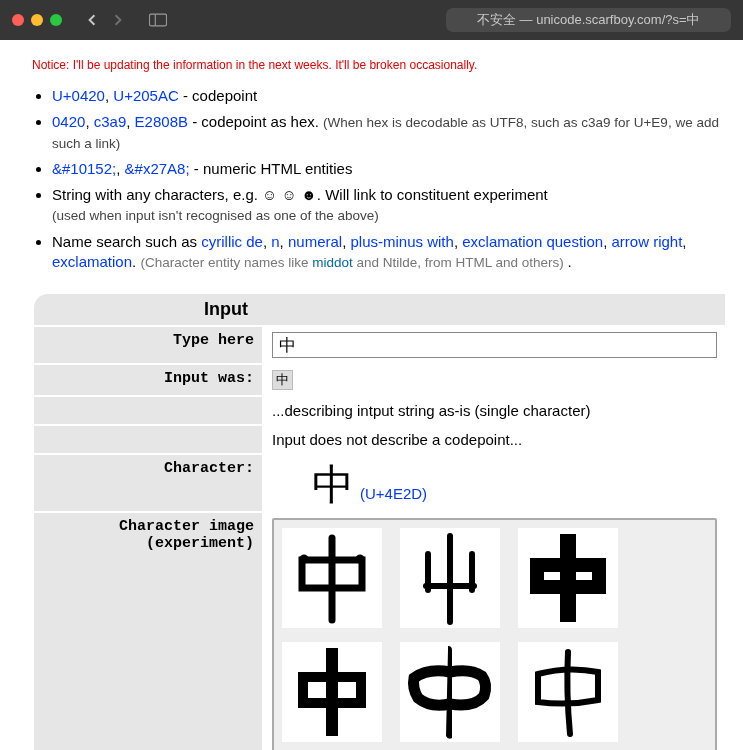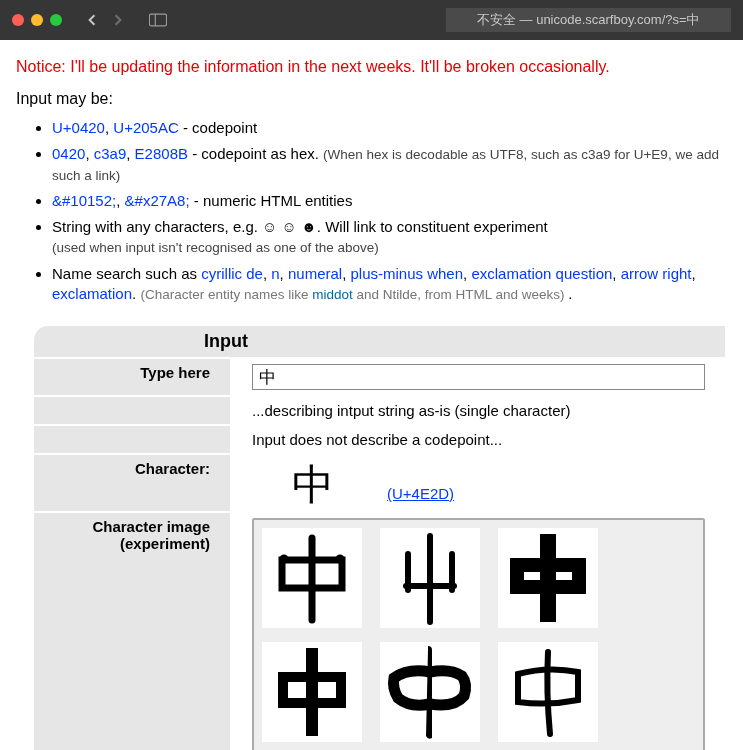--- a/index.html
+++ b/index.html
@@ -9,40 +9,40 @@
   .dot { width: 12px; height: 12px; border-radius: 50%; }
   .dot-red { background: #ff5f57; }
   .dot-yellow { background: #febc2e; }
   .dot-green { background: #28c840; }
   .nav-group { display: flex; gap: 2px; }
   .nav-btn { width: 24px; height: 24px; display: flex; align-items: center; justify-content: center; color: #9a9a9a; border-radius: 4px; }
   .nav-btn svg { width: 12px; height: 12px; }
   .sidebar-btn { width: 28px; height: 22px; display:flex; align-items:center; justify-content:center; margin-left:4px; }
   .sidebar-btn svg { width:18px; height:14px; }
   .addr { flex: 1; display: flex; justify-content: flex-end; }
-  .addr-inner { background: #4a4a4a; color: #c8c8c8; font-size: 13px; padding: 3px 14px; border-radius: 0; min-width: 52%; text-align: center; white-space: nowrap; overflow: hidden; }
+  .addr-inner { background: #4a4a4a; color: #c8c8c8; font-size: 13px; padding: 3px 14px; border-radius: 7px; min-width: 52%; text-align: center; white-space: nowrap; overflow: hidden; }
   .content { padding: 12px 16px 0 16px; }
-  .notice { color: #e50000; font-size: 16px; margin: 6px 0 14px 0; }
+  .notice { color: #e50000; font-size: 12px; margin: 6px 0 14px 16px; }
   .intro-label { font-size: 16px; margin-bottom: 10px; }
   ul.inputs { margin: 4px 0 20px 0; padding-left: 36px; }
   ul.inputs li { margin: 2px 0 6px 0; line-height: 1.35; list-style: disc; }
   a { color: #0039ff; text-decoration: none; }
   .smallnote { font-size: 13.5px; color: #444; }
   .greynote { color: #777; }
   .wrap { margin-top: 8px; padding-left: 16px; }
   table.panel { width: 100%; border-collapse: separate; border-spacing: 2px; }
-  table.panel td, table.panel th { padding: 5px 20px; vertical-align: top; }
+  table.panel td, table.panel th { padding: 5px 8px; vertical-align: top; }
   .hdr { background: #e6e6e6; font-weight: bold; font-size: 18px; text-align: left; border-top-left-radius: 14px; }
-  .lbl { background: #e6e6e6; text-align: right; font-weight: bold; width: 196px; vertical-align: top; }
+  .lbl { background: #e6e6e6; text-align: right; font-weight: bold; width: 228px; vertical-align: top; font-family: Liberation Mono, monospace; }
   .val { background: #fff; }
   input.typehere { width: 100%; font-size: 17px; padding: 2px 6px; border: 1px solid #888; }
   .was-chip { display: inline-block; font-size: 13px; padding: 0 3px; background: #ddd; border: 1px solid #bbb; }
   .charrow { display: flex; align-items: flex-end; gap: 6px; padding: 4px 0 0 40px; }
   .bigchar { font-size: 42px; line-height: 1; font-family: 'Hiragino Sans', 'Noto Sans CJK', sans-serif; }
-  .codelink { color: #0039ff; text-decoration: underline; font-size: 15px; padding-bottom: 4px; margin-left: 47px; }
+  .codelink { color: #0039ff; font-size: 15px; padding-bottom: 4px; }
   .imagesbox { border: 2px solid #aaa; background: #eee; padding: 8px; border-radius: 2px; }
   .imgrow { display: flex; gap: 18px; margin-bottom: 14px; }
   .imgtile { width: 100px; height: 100px; background: #fff; display: flex; align-items: center; justify-content: center; }
   .imgtile svg { width: 100%; height: 100%; }
 </style>
 </head>
 <body>
 
 <div class="titlebar">
   <div class="traffic">
@@ -70,21 +70,20 @@
   </div>
   <div class="addr">
     <div class="addr-inner">不安全 — unicode.scarfboy.com/?s=中</div>
   </div>
 </div>
 
 <div class="content">
 
   <div class="notice">Notice: I'll be updating the information in the next weeks. It'll be broken occasionally.</div>
 
-  <div class="intro-label">Input may be:</div>
 
   <ul class="inputs">
     <li>
       <a>U+0420</a>,
       <a>U+205AC</a><span> - codepoint</span>
     </li>
     <li>
       <a>0420</a>,
       <a>c3a9</a>,
       <a>E2808B</a><span> - codepoint as hex. </span><span class="smallnote">(When hex is decodable as UTF8, such as c3a9 for U+E9, we add such a link)</span>
@@ -95,39 +94,43 @@
     </li>
     <li>
       <span>String with any characters, e.g. </span><span>☺ ☺ ☻</span><span>. Will link to constituent experiment</span><br>
       <span class="smallnote">(used when input isn't recognised as one of the above)</span>
     </li>
     <li>
       <span>Name search such as </span>
       <a>cyrillic de</a>,
       <a>n</a>,
       <a>numeral</a>,
-      <a>plus-minus when</a>,
+      <a>plus-minus with</a>,
       <a>exclamation question</a>,
       <a>arrow right</a>,
       <a>exclamation</a>.
       <span class="smallnote greynote">
-        <span> (Character entity names like </span><span style="color:#0369a1">middot</span><span> and </span><span style="color:#737373">Ntilde</span><span>, from HTML and weeks)</span>
+        <span> (Character entity names like </span><span style="color:#0369a1">middot</span><span> and </span><span style="color:#737373">Ntilde</span><span>, from HTML and others)</span>
       </span>.
     </li>
   </ul>
 
   <div class="wrap">
   <table class="panel">
     <tbody>
           <tr>
       <td class="hdr" colspan="2" style="padding-left:170px">Input</td>
     </tr>
     <tr>
       <td class="lbl">Type here</td>
       <td class="val"><input class="typehere" value="中" style=""></td>
+    </tr>
+    <tr>
+      <td class="lbl">Input was:</td>
+      <td class="val"><span class="was-chip">中</span></td>
     </tr>
     <tr>
       <td class="lbl"></td>
       <td class="val">...describing intput string as-is (single character)</td>
     </tr>
     <tr>
       <td class="lbl"></td>
       <td class="val">Input does not describe a codepoint...</td>
     </tr>
     <tr>

